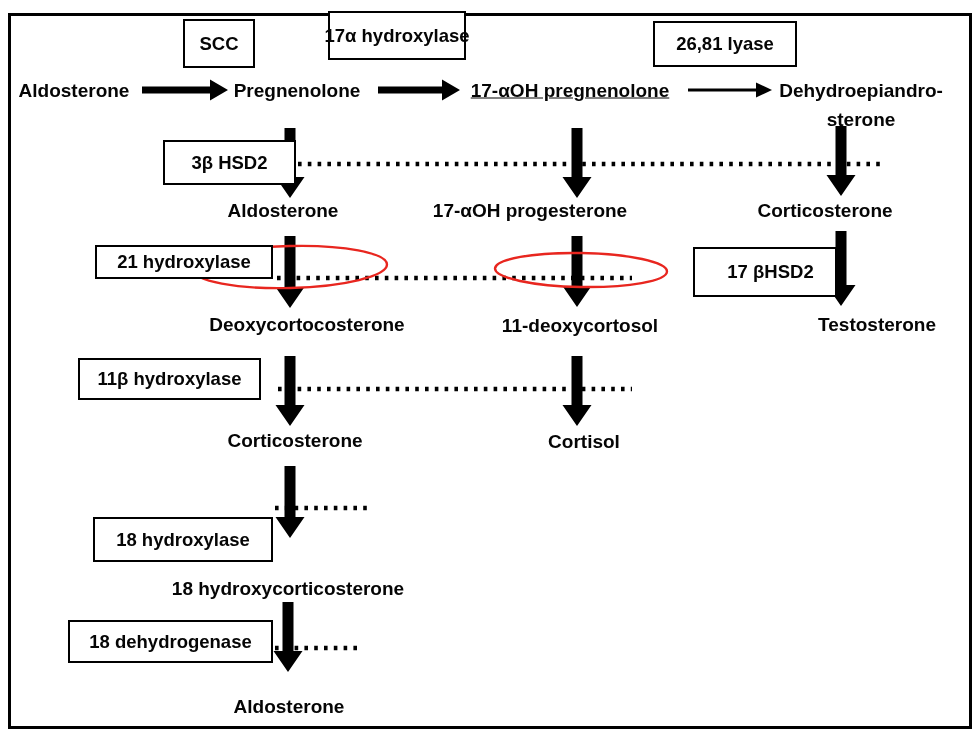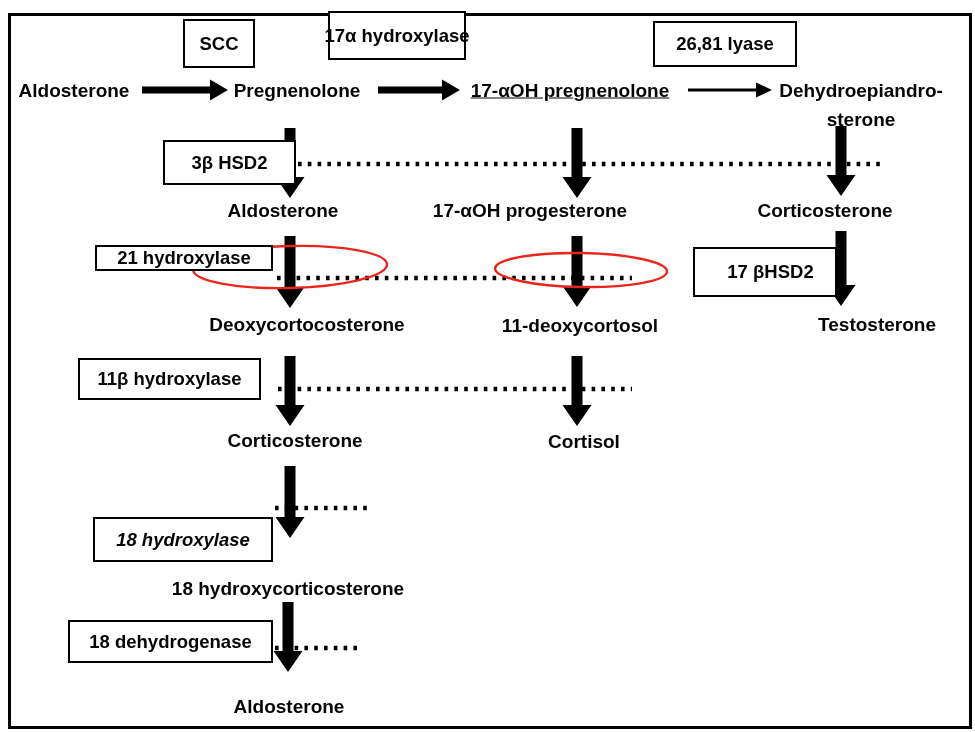--- a/index.html
+++ b/index.html
@@ -73,24 +73,24 @@
     <path class="arrow" d="M282.5,602 H293.5 V651 H302.5 L288,672 L273.5,651 H282.5 Z"></path>
 
     <ellipse class="redring" cx="290" cy="267" rx="97" ry="21" transform="rotate(-1.5 290 267)" stroke="#e8261f"></ellipse>
     <ellipse class="redring" cx="581" cy="270" rx="86" ry="17" transform="rotate(1 581 270)" stroke="#e8261f"></ellipse>
   </svg>
 
   <div class="enzyme" style="left:143px;top:19px;width:72px;height:49px;margin-left:40px;">SCC</div>
   <div class="enzyme" style="left:328px;top:11px;width:138px;height:49px;">17α hydroxylase</div>
   <div class="enzyme" style="left:653px;top:21px;width:144px;height:46px;">26,81 lyase</div>
   <div class="enzyme" style="left:163px;top:140px;width:133px;height:45px;">3β HSD2</div>
-  <div class="enzyme" style="left:95px;top:245px;width:178px;height:26px;">21 hydroxylase</div>
+  <div class="enzyme" style="left:95px;top:245px;width:178px;height:34px;">21 hydroxylase</div>
   <div class="enzyme" style="left:693px;top:247px;width:144px;height:50px;padding-left:11px;">17 βHSD2</div>
   <div class="enzyme" style="left:78px;top:358px;width:183px;height:42px;text-align:right;">11β hydroxylase</div>
-  <div class="enzyme" style="left:93px;top:517px;width:180px;height:45px;font-style:italic;">18 hydroxylase</div>
+  <div class="enzyme" style="left:93px;top:517px;width:180px;height:45px;">18 hydroxylase</div>
   <div class="enzyme" style="left:68px;top:620px;width:205px;height:43px;">18 dehydrogenase</div>
 
   <div class="node" style="left:74px;top:90px;">Aldosterone</div>
   <div class="node" style="left:297px;top:90px;">Pregnenolone</div>
   <div class="node" style="left:570px;top:90px;text-decoration:underline;">17-αOH pregnenolone</div>
   <div class="node multiline" style="left:861px;top:105px;">
     <span>Dehydroepiandro-</span><br>
     <span>sterone</span>
   </div>
 

